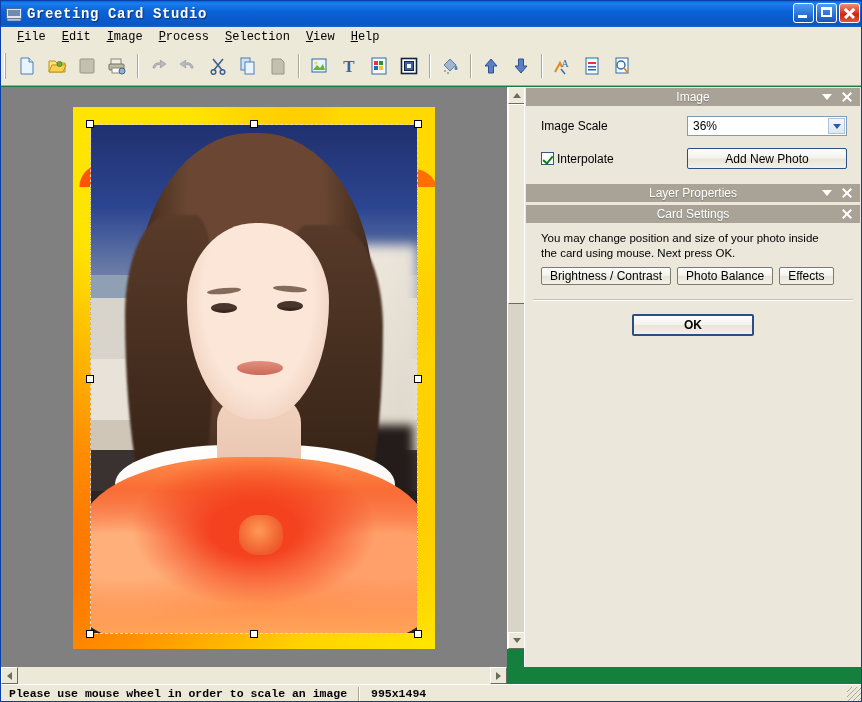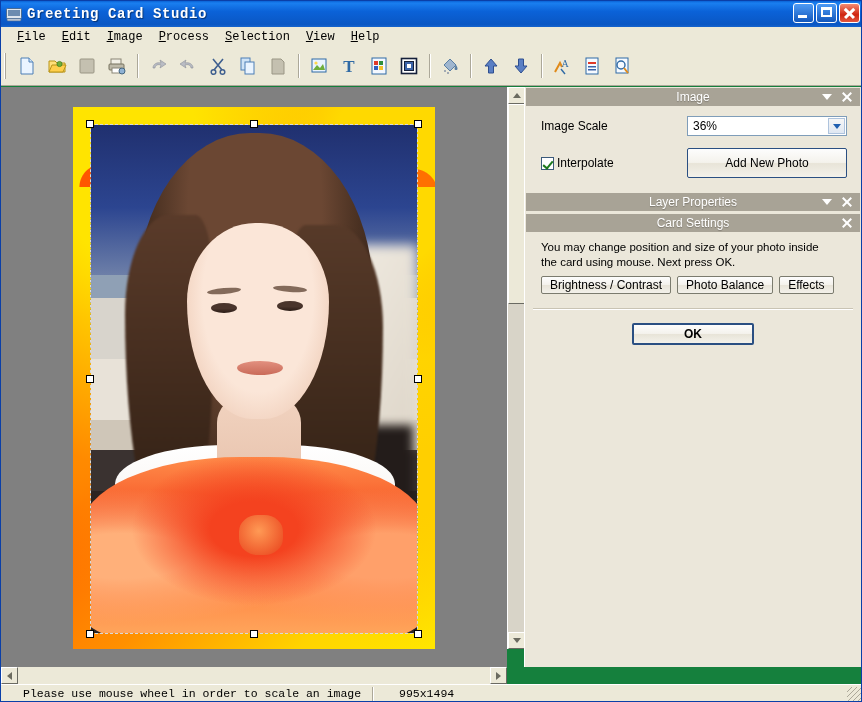--- a/index.html
+++ b/index.html
@@ -180,33 +180,33 @@
 
   .chk-wrap{display:flex;align-items:center;}
   .chkbox{width:13px;height:13px;background:#fff;border:1px solid #3b5a7a;box-sizing:border-box;
     position:relative;margin-right:3px;}
   .chkbox:after{content:"";position:absolute;left:3px;top:1px;width:4px;height:8px;
     border:solid #1d7a1d;border-width:0 2px 2px 0;transform:rotate(40deg);}
   .chk-label{font-size:12px;color:#000;}
   .btn{background:linear-gradient(to bottom,#fdfdfd 0%,#f4f2ec 48%,#e8e4d8 52%,#f3f1ea 100%);
     border:1px solid #7b7b6e;border-radius:2px;font-size:12px;color:#000;
     display:flex;align-items:center;justify-content:center;box-sizing:border-box;cursor:default;}
-  .btn.addphoto{width:160px;height:30px;border:1px solid #2a4f82;}
+  .btn.addphoto{width:160px;height:21px;border:1px solid #2a4f82;}
   .hint{font-size:11.5px;color:#000;line-height:15px;padding:8px 14px 4px 16px;}
   .btn-row{display:flex;gap:6px;padding:2px 14px 0 16px;}
   .btn.sm{height:18px;padding:0 8px;}
   .divider{height:1px;background:#c9c4b4;margin:14px 8px 0 8px;box-shadow:0 1px 0 #fff;}
   .ok-wrap{display:flex;justify-content:center;margin-top:14px;}
   .btn.ok{width:122px;height:22px;font-weight:bold;border:2px solid #2a4f82;}
 
   
   .statusbar{position:absolute;left:0;top:683px;width:862px;height:18px;background:#ece9d8;
     border-top:1px solid #fff;display:flex;align-items:center;box-sizing:border-box;}
   .st-cell{font-family:"Liberation Mono","DejaVu Sans Mono",monospace;font-size:11.5px;color:#000;
-    padding-left:22px;height:18px;display:flex;align-items:center;}
+    padding-left:8px;height:18px;display:flex;align-items:center;font-weight:bold;}
   .st-sep{width:1px;height:14px;background:#aca899;box-shadow:1px 0 0 #fff;margin:0 4px;}
   .st-grip{position:absolute;right:2px;bottom:1px;width:14px;height:14px;
     background:
       linear-gradient(135deg,transparent 45%,#aca899 45% 55%,transparent 55%) 0 0/5px 5px repeat;}
 </style>
 </head>
 <body>
 
 <div id="app">
 

